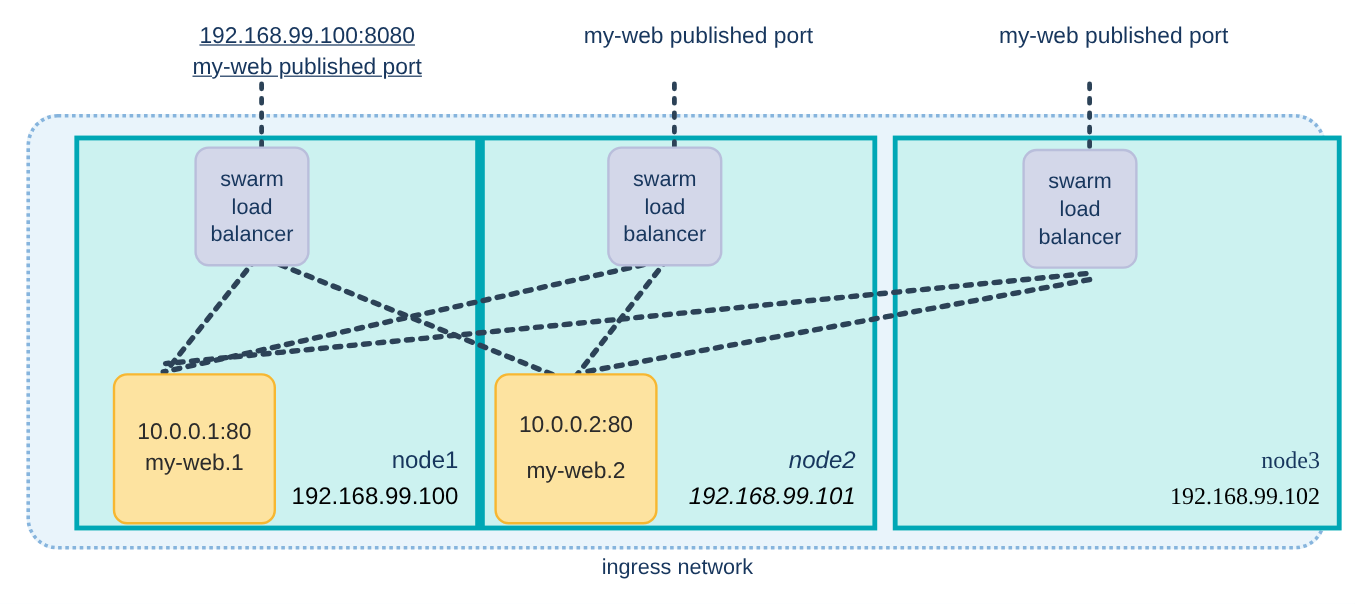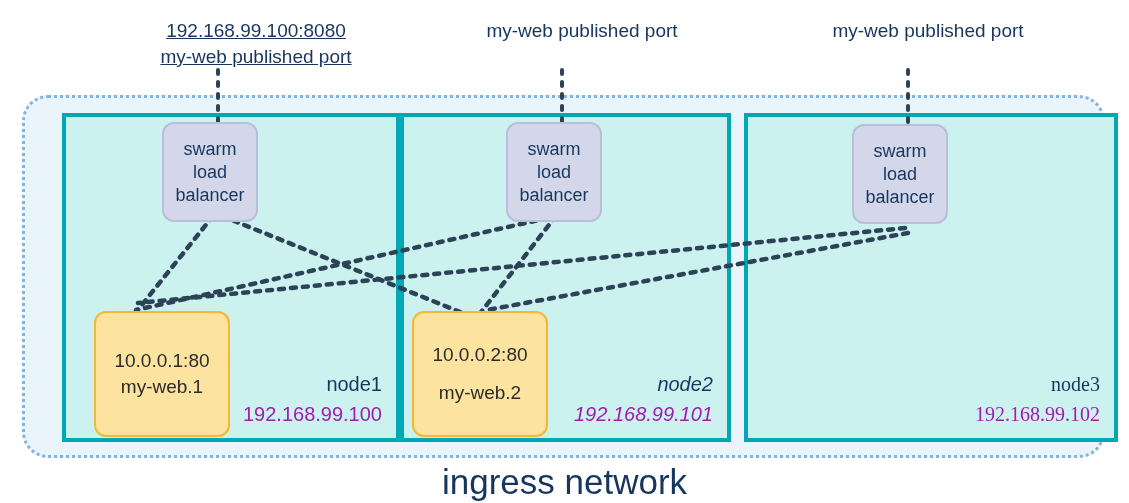--- a/index.html
+++ b/index.html
@@ -41,21 +41,21 @@
     background: #e9f4fb;
     border: 3px dotted #86b4dd;
     border-radius: 26px;
   }
   #ingress-label {
     position: absolute;
     left: 0;
     top: 462px;
     width: 1129px;
     text-align: center;
-    font-size: 35px;
+    font-size: 18px;
     color: #17365d;
   }
 
   
   .node-box {
     position: absolute;
     top: 113px;
     height: 329px;
     box-sizing: border-box;
     background: #ccf2f0;
@@ -67,21 +67,21 @@
     bottom: 42px;
     font-size: 20px;
     color: #17365d;
     white-space: nowrap;
   }
   .node-ip {
     position: absolute;
     right: 14px;
     bottom: 12px;
     font-size: 20px;
-    color: #a21caf;
+    color: #000000;
     white-space: nowrap;
   }
 
   
   .lb-box {
     position: absolute;
     width: 96px;
     height: 100px;
     box-sizing: border-box;
     background: #d3d7e9;

